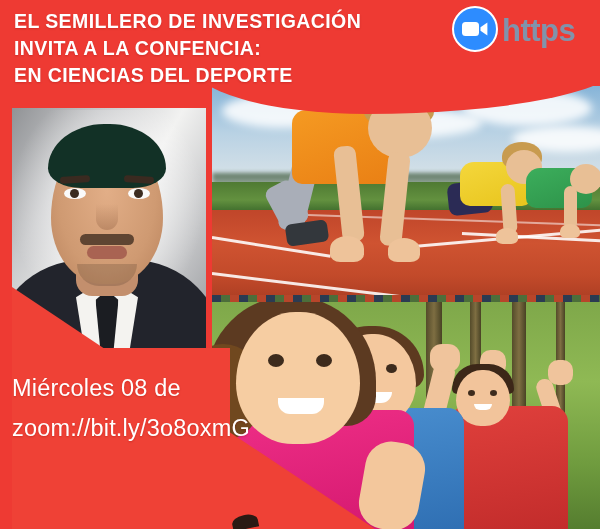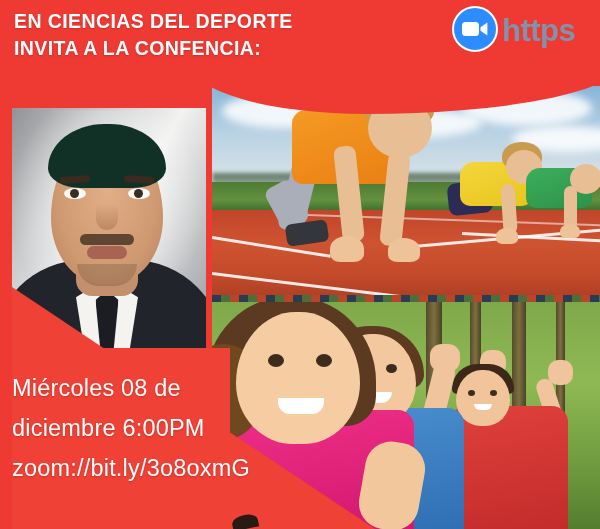--- a/index.html
+++ b/index.html
@@ -336,35 +336,35 @@
     <div class="p-lip"></div>
     <div class="p-chin"></div>
   </div>
 
   <div class="track-cap"></div>
   <div class="wedge"></div>
   <div class="wedge-top"></div>
   <div class="left-strip"></div>
 
   <div class="headline">
+    <div>EL SEMILLERO DE INVESTIGACIÓN</div>
+    <div>INVITA A LA CONFENCIA:</div>
     <div>EN CIENCIAS DEL DEPORTE</div>
-    <div>INVITA A LA CONFENCIA:</div>
   </div>
 
   <div class="zoom-logo">
     <div class="zoom-mark">
       <svg width="26" height="16" viewBox="0 0 26 16" aria-hidden="true">
         <rect x="0" y="1" width="17" height="14" rx="3.5" fill="#ffffff"></rect>
         <path d="M18.5 6.2 L25.4 1.6 V14.4 L18.5 9.8 Z" fill="#ffffff"></path>
       </svg>
     </div>
     <div class="zoom-word">https</div>
   </div>
 
   <div class="info">
     <div>Miércoles  08 de</div>
-    <div>diciembre 6:00PM</div>
     <div>zoom://bit.ly/3o8oxmG</div>
   </div>
 
   <div class="bottom-mark"></div>
 
 </div>
 
 </body></html>

